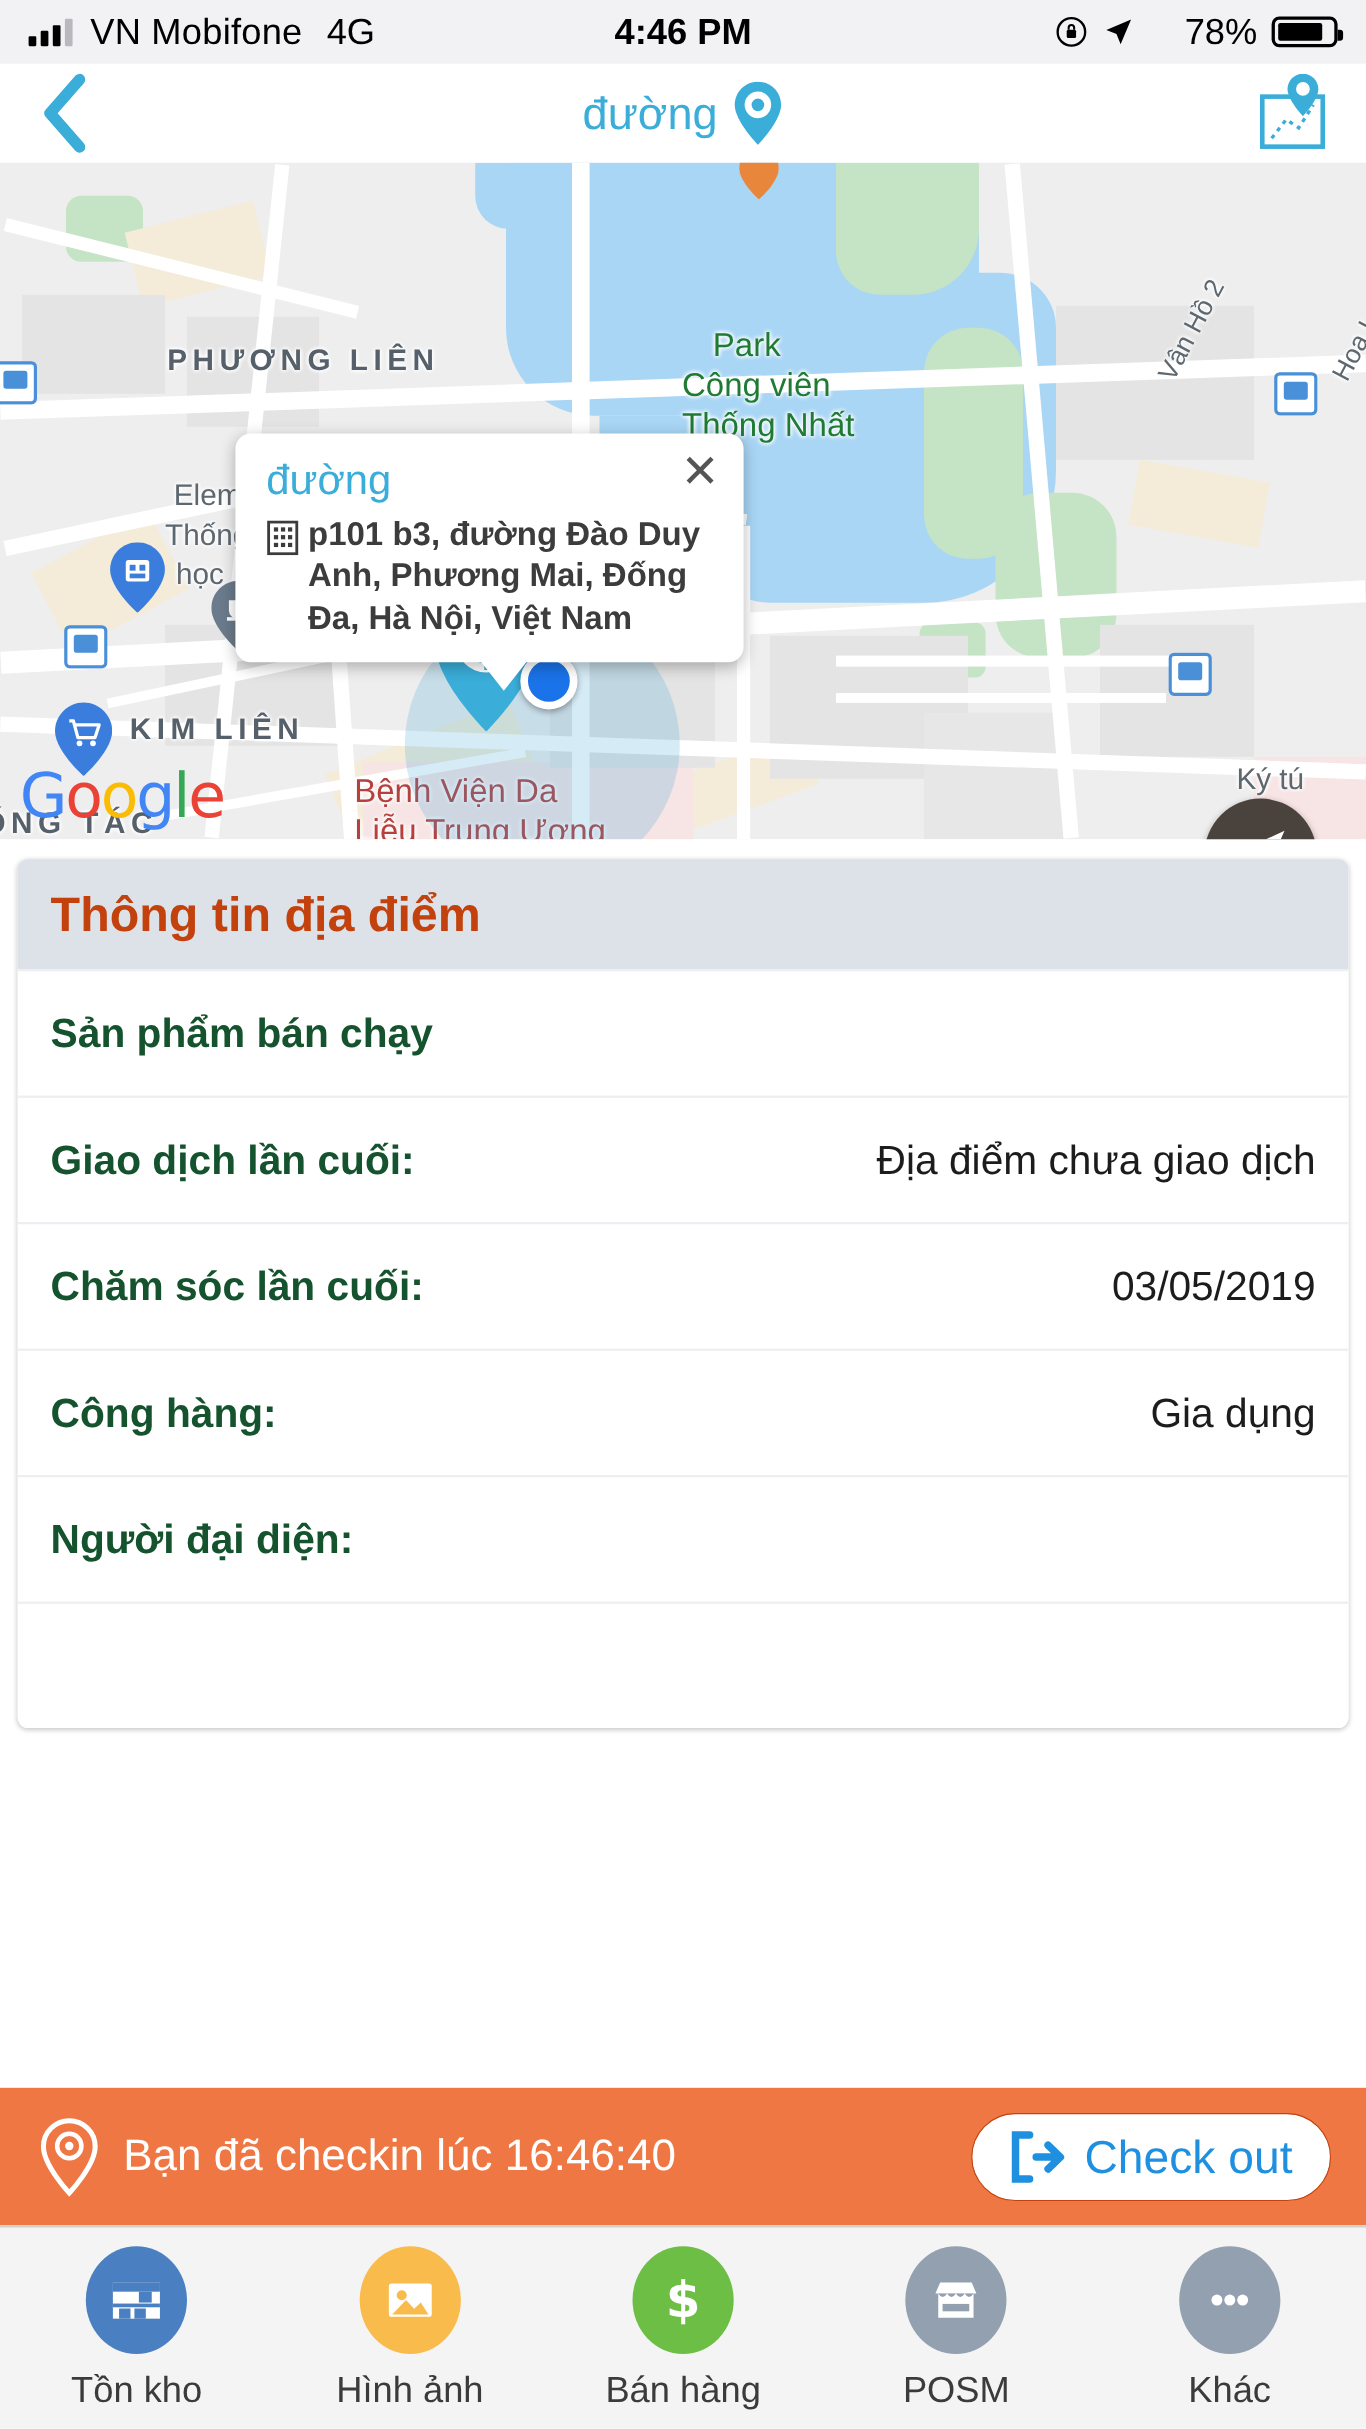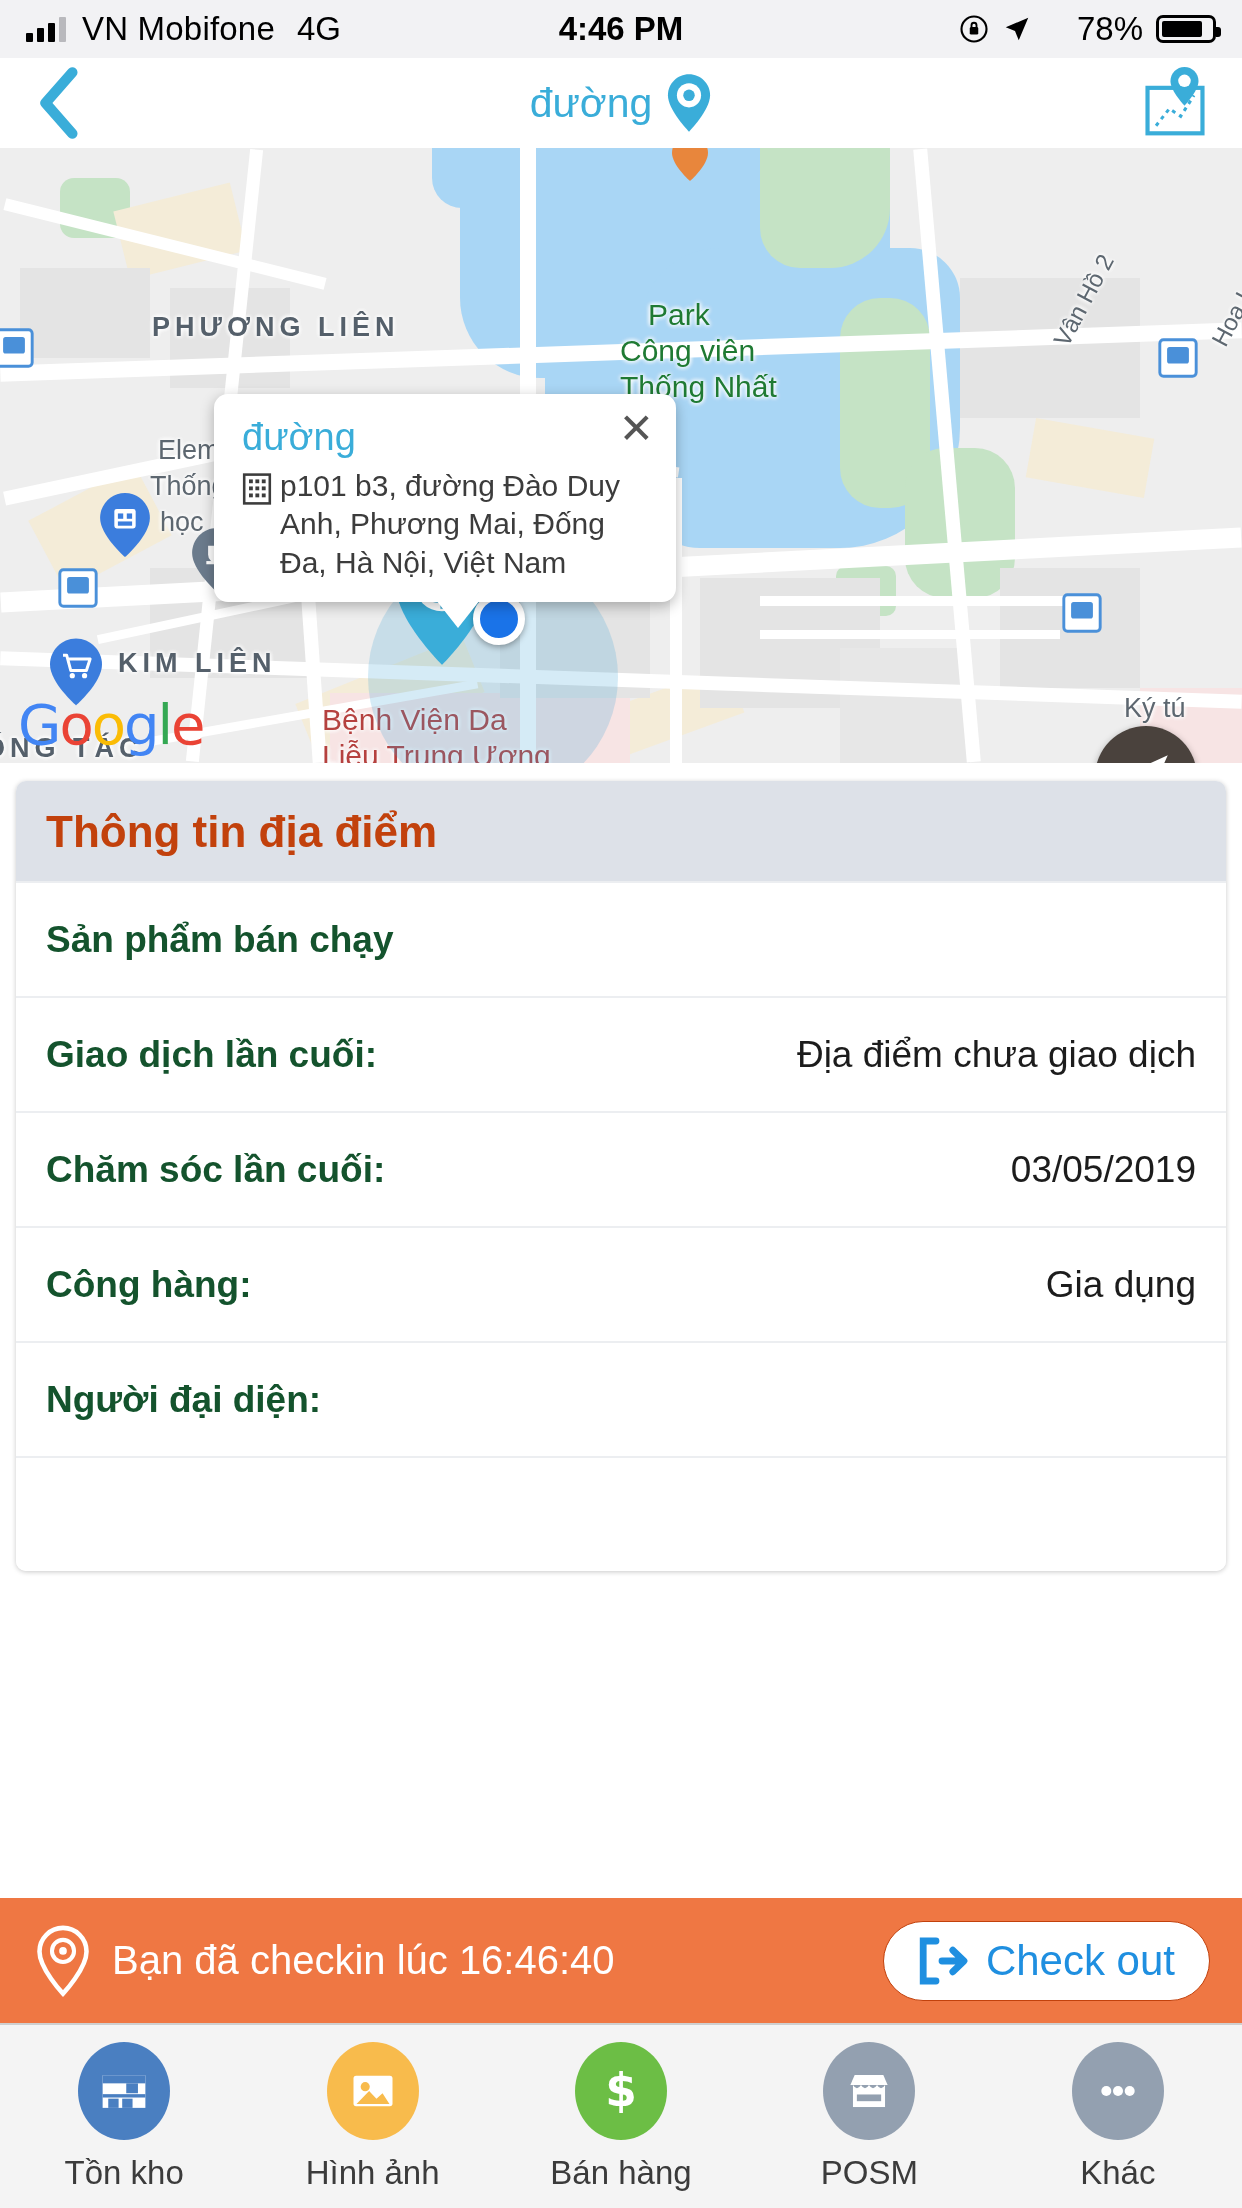--- a/index.html
+++ b/index.html
@@ -127,20 +127,21 @@
   }
   .mc-close{
     position:absolute; right:22px; top:14px; font-size:42px; color:#555;
     line-height:1; font-weight:300; cursor:pointer;
   }
   .mc-title{ color:#3aadd9; font-size:38px; margin-bottom:8px; }
   .mc-addr{
     font-size:30px; color:#3c3c3c; line-height:1.28;
     display:flex; gap:8px; align-items:flex-start;
     padding-right:8px;
+    font-weight:bold;
   }
   .mc-addr .bld{ flex:0 0 auto; margin-top:6px; }
 
   
   .map-ctl{
     position:absolute; border-radius:50%;
     display:flex; align-items:center; justify-content:center; z-index:8;
     box-shadow:0 2px 7px rgba(0,0,0,.3);
   }
   .ctl-nav{ right:45px; top:578px; width:102px; height:102px; background:#4a423d; }

